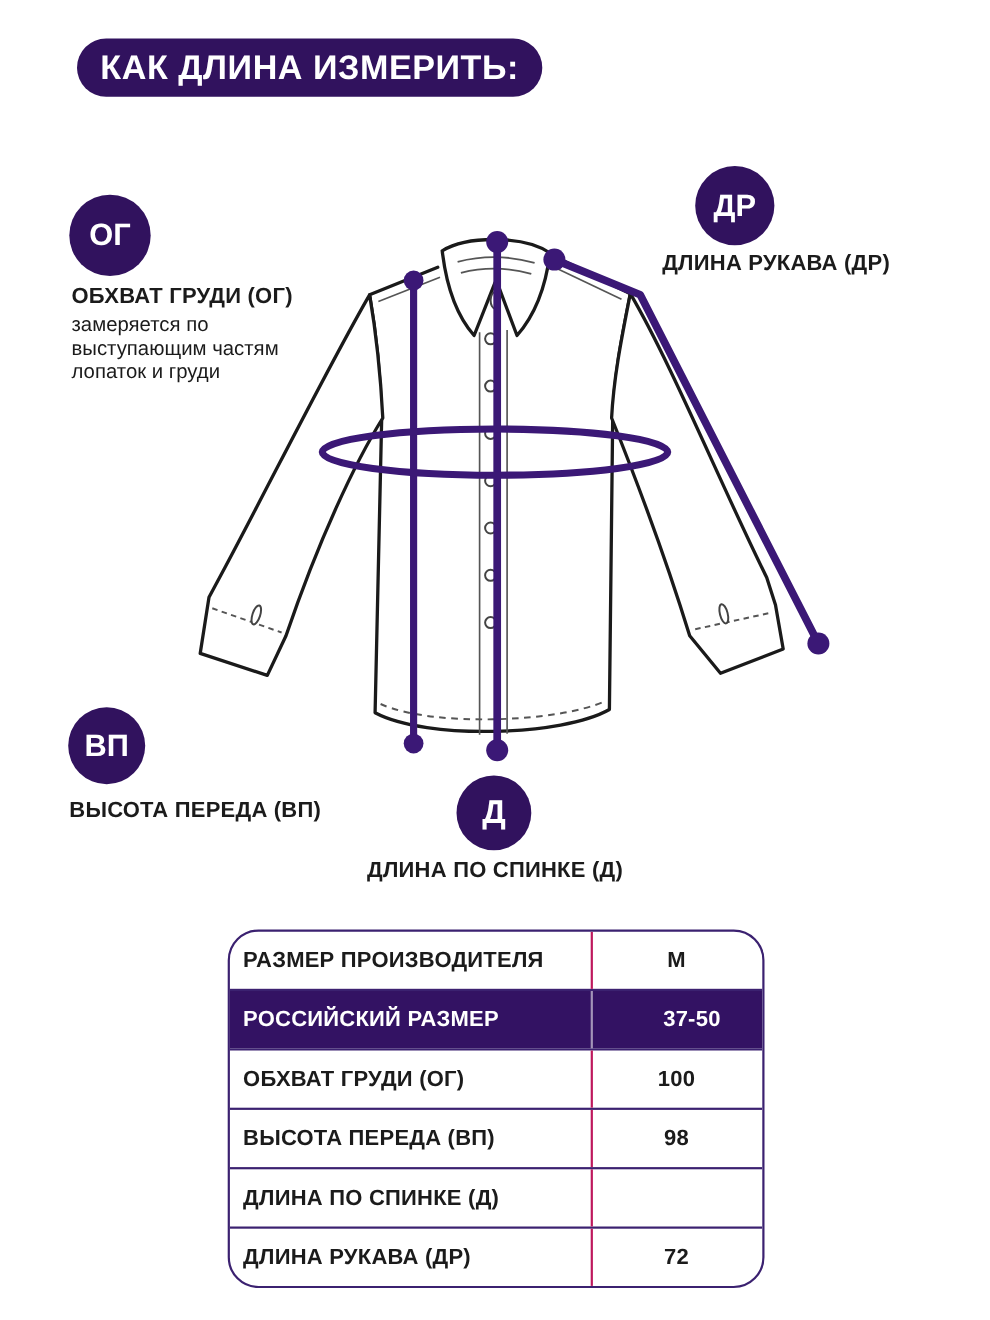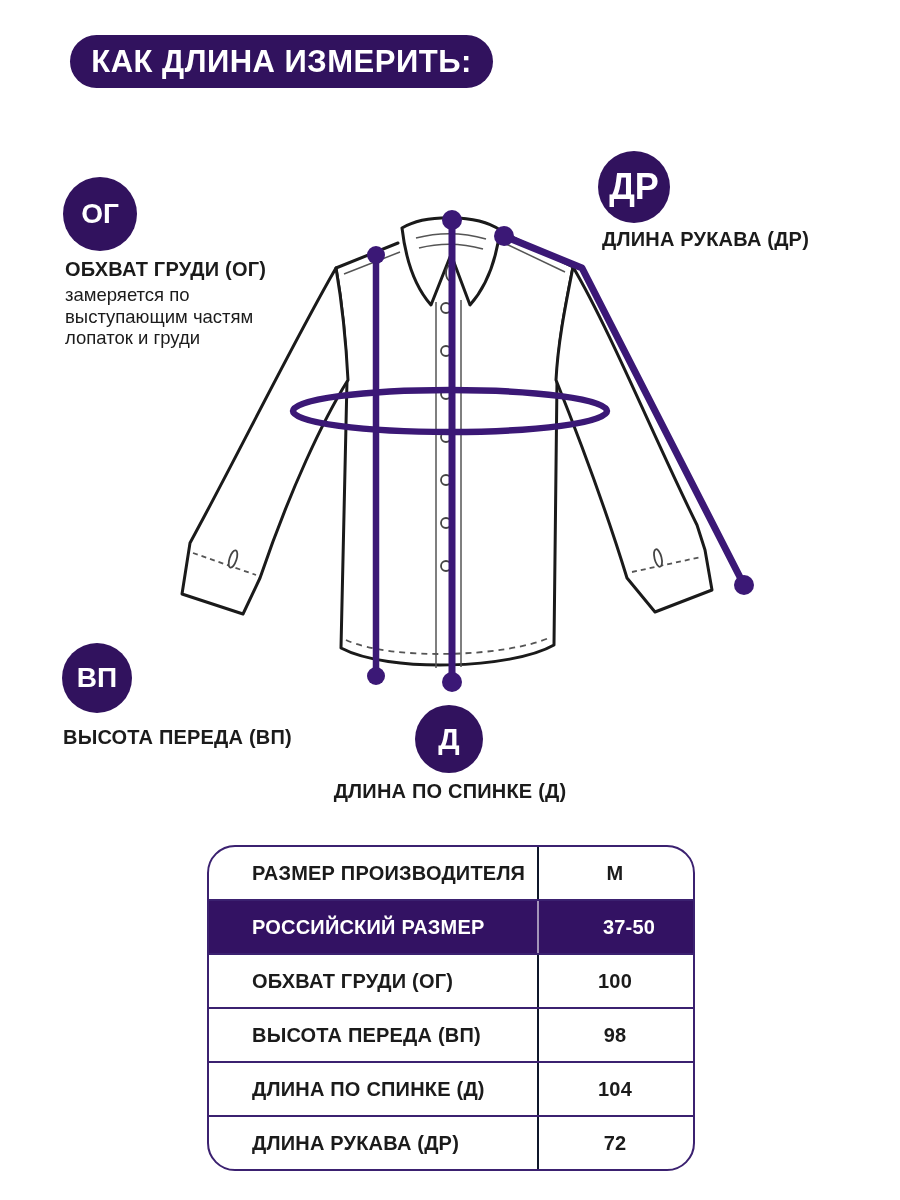--- a/index.html
+++ b/index.html
@@ -18,42 +18,42 @@
     color:#ffffff;font-size:31px;font-weight:800;letter-spacing:.5px;white-space:nowrap;
   }
 
   
   .badge{
     background:#31125e;border-radius:50%;color:#fff;
     display:flex;align-items:center;justify-content:center;
     font-weight:800;
   }
   .badge.og{left:63px;top:177px;width:74px;height:74px;font-size:28px;}
-  .badge.dr{left:598px;top:151px;width:72px;height:72px;font-size:36px;}
+  .badge.dr{left:632px;top:151px;width:72px;height:72px;font-size:28px;}
   .badge.vp{left:62px;top:643px;width:70px;height:70px;font-size:28px;}
   .badge.d {left:415px;top:705px;width:68px;height:68px;font-size:30px;}
 
   
   .mlabel{line-height:1.16;}
   .mlabel .t{font-weight:800;font-size:20px;letter-spacing:.2px;}
   .mlabel .s{font-size:18.5px;margin-top:3px;}
   .lab-og{left:65px;top:258px;width:218px;}
   .lab-dr{left:602px;top:228px;width:260px;}
   .lab-vp{left:63px;top:726px;width:300px;}
   .lab-d{left:300px;top:780px;width:300px;text-align:center;}
 
   
   .size-table{
     left:207px;top:845px;width:484px;
     border:2px solid #3b2170;border-radius:28px;overflow:hidden;background:#fff;
   }
   .trow{display:flex;height:52px;align-items:stretch;border-top:2px solid #3b2170;}
   .trow:first-child{border-top:none;}
   .tcell{display:flex;align-items:center;font-weight:800;font-size:20px;letter-spacing:.2px;}
-  .tcell.lbl{flex:0 0 330px;padding-left:43px;box-sizing:border-box;border-right:2px solid #0f172a;}
+  .tcell.lbl{flex:0 0 330px;padding-left:12px;box-sizing:border-box;border-right:2px solid #be185d;}
   .tcell.val{flex:1;justify-content:center;padding-right:2px;}
   .trow.highlight{background:#331263;color:#ffffff;gap:28px;}
   .trow.highlight .tcell.lbl{border-right-color:rgba(255,255,255,.55);}
 
   svg{display:block;}
 </style>
 </head>
 <body>
 
 <svg class="abs" style="left:0;top:0;" width="900" height="1200" viewBox="0 0 900 1200">
@@ -143,19 +143,18 @@
   <div class="trow">
     <div class="tcell lbl">ОБХВАТ ГРУДИ (ОГ)</div>
     <div class="tcell val">100</div>
   </div>
   <div class="trow">
     <div class="tcell lbl">ВЫСОТА ПЕРЕДА (ВП)</div>
     <div class="tcell val">98</div>
   </div>
   <div class="trow">
     <div class="tcell lbl">ДЛИНА ПО СПИНКЕ (Д)</div>
-    <div class="tcell val">104</div>
   </div>
   <div class="trow">
     <div class="tcell lbl">ДЛИНА РУКАВА (ДР)</div>
     <div class="tcell val">72</div>
   </div>
 </div>
 
 </body></html>

